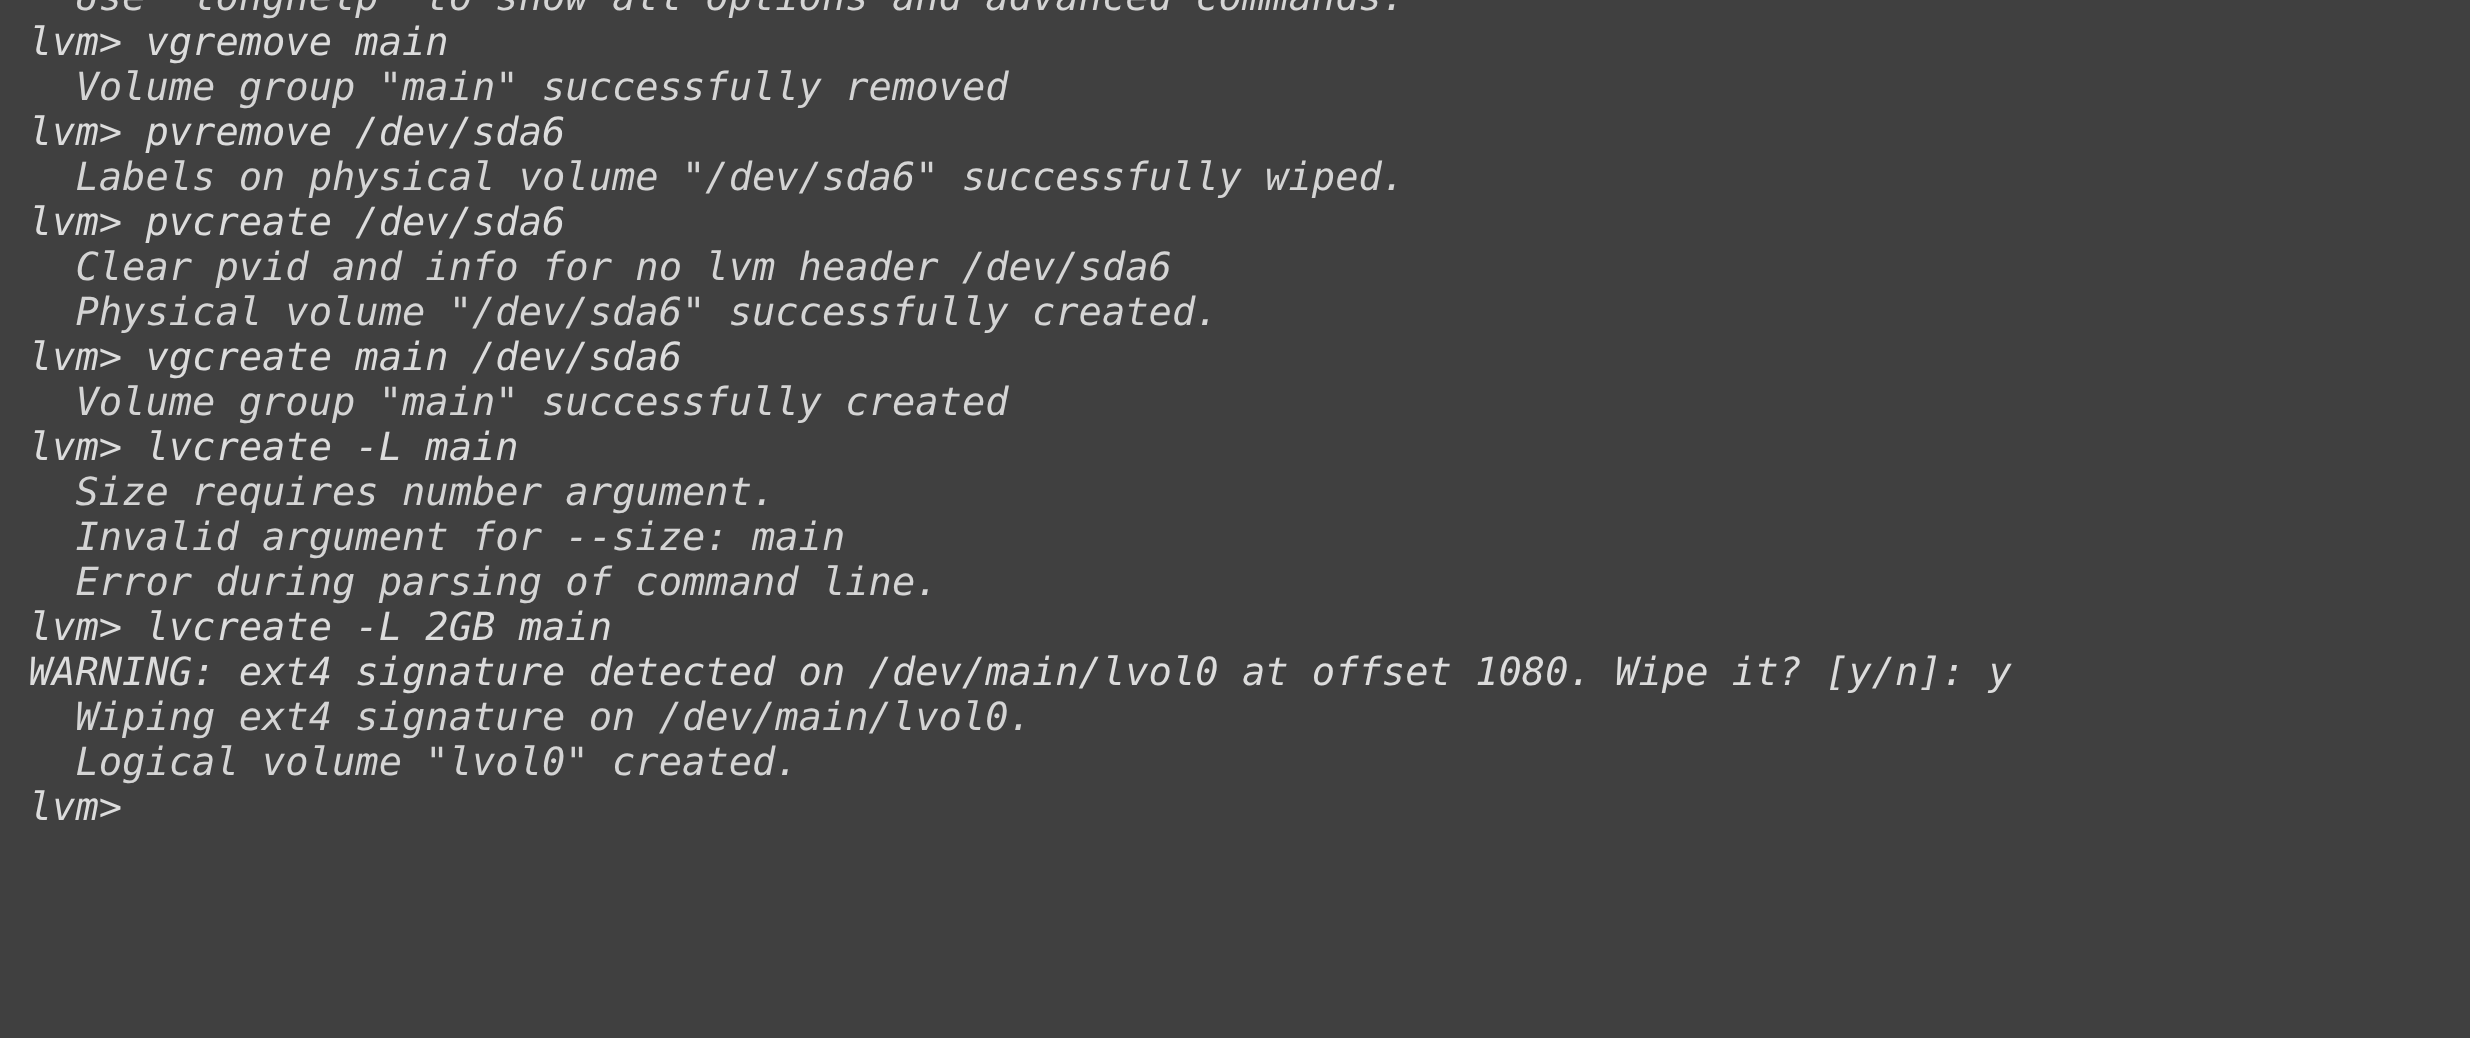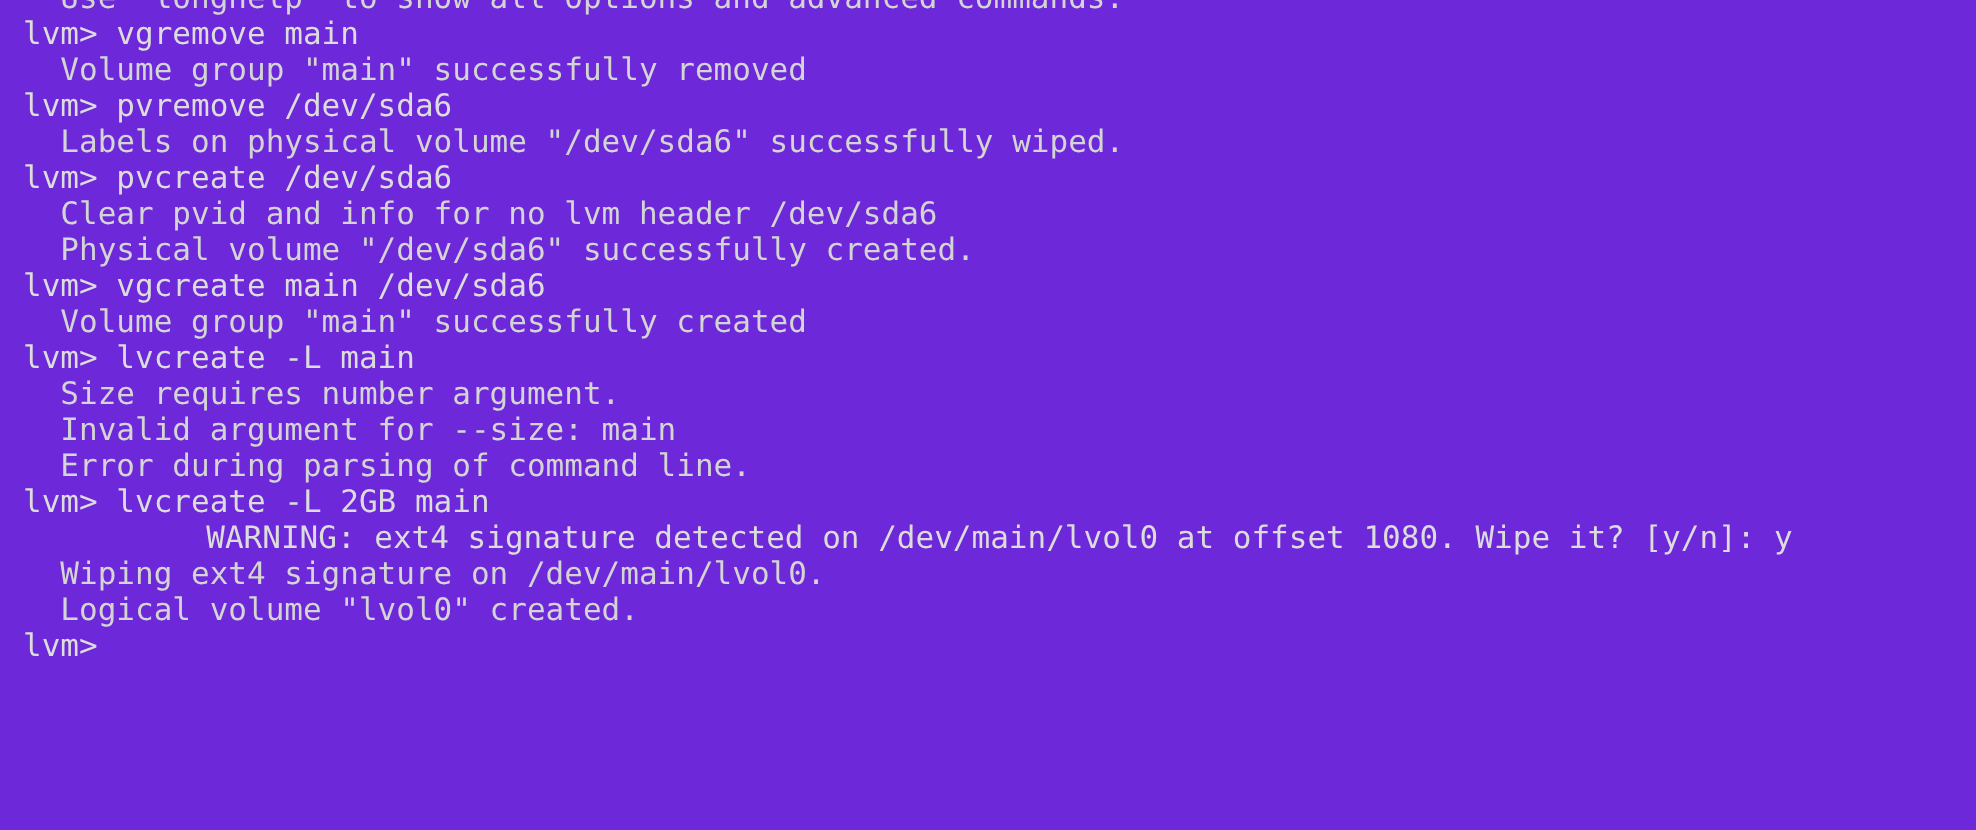--- a/index.html
+++ b/index.html
@@ -42,30 +42,30 @@
     display: block;
     height: 36px;
     white-space: pre;
     font-family: "DejaVu Sans Mono", "Liberation Mono", monospace;
     font-size: 31px;
     line-height: 36px;
     color: #d8d8d8;
   }
   .line.prompt-line { color: #dcdcdc; }
   .line.output-line { color: #d4d4d4; }
-  .line.warning-line { color: #dcdcdc; text-align: center; }
+  .line.warning-line { color: #dcdcdc; }
   
   #cursor {
     position: absolute;
     left: 138px;
     top: 782px;
     width: 19px;
     height: 30px;
     background: transparent;
   }
 </style>
 </head>
 <body style="background: rgb(0, 0, 0);">
 
-<div id="console" style="background: #6d28d9;">
+<div id="console" style="background: #404040; font-style: italic;">
   <div id="screen" style="color: rgb(214, 214, 214);"><div class="line output-line">  Use 'longhelp' to show all options and advanced commands.</div><div class="line prompt-line">lvm&gt; vgremove main</div><div class="line output-line">  Volume group "main" successfully removed</div><div class="line prompt-line">lvm&gt; pvremove /dev/sda6</div><div class="line output-line">  Labels on physical volume "/dev/sda6" successfully wiped.</div><div class="line prompt-line">lvm&gt; pvcreate /dev/sda6</div><div class="line output-line">  Clear pvid and info for no lvm header /dev/sda6</div><div class="line output-line">  Physical volume "/dev/sda6" successfully created.</div><div class="line prompt-line">lvm&gt; vgcreate main /dev/sda6</div><div class="line output-line">  Volume group "main" successfully created</div><div class="line prompt-line">lvm&gt; lvcreate -L main</div><div class="line output-line">  Size requires number argument.</div><div class="line output-line">  Invalid argument for --size: main</div><div class="line output-line">  Error during parsing of command line.</div><div class="line prompt-line">lvm&gt; lvcreate -L 2GB main</div><div class="line warning-line">WARNING: ext4 signature detected on /dev/main/lvol0 at offset 1080. Wipe it? [y/n]: y</div><div class="line output-line">  Wiping ext4 signature on /dev/main/lvol0.</div><div class="line output-line">  Logical volume "lvol0" created.</div><div class="line prompt-line">lvm&gt;</div></div>
   <div id="cursor"></div>
 </div>
 
 </body></html>

